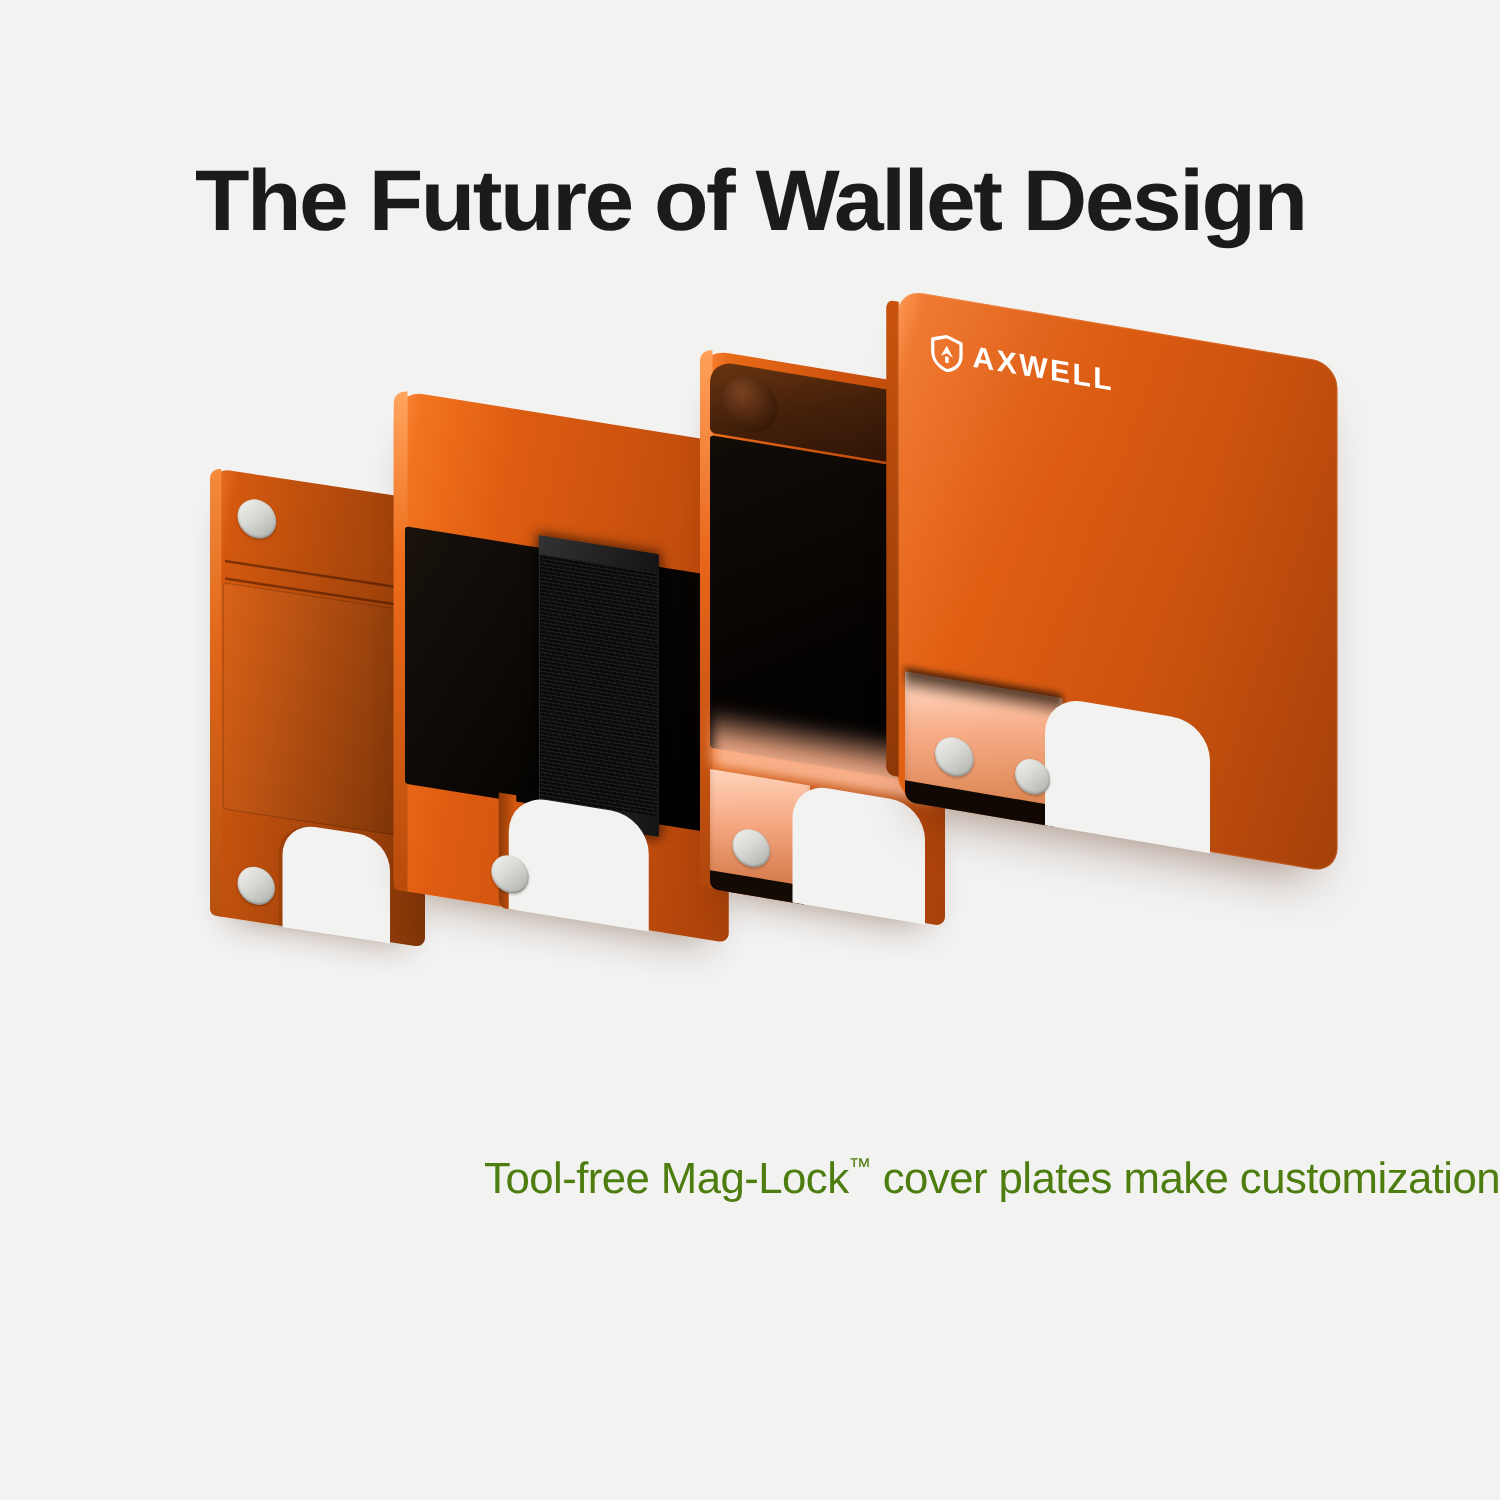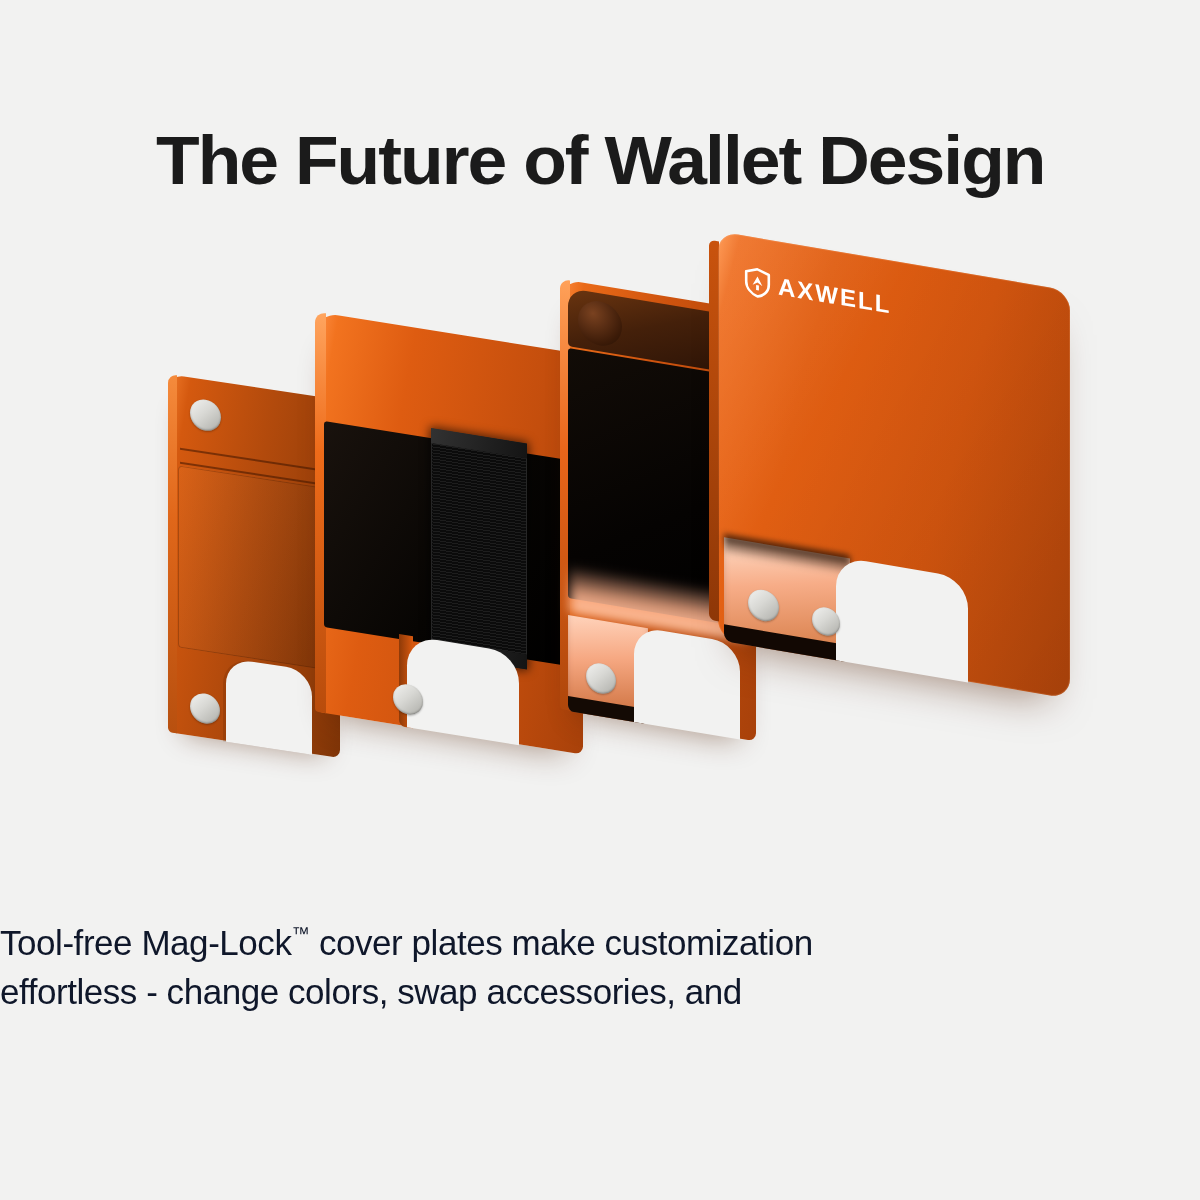--- a/index.html
+++ b/index.html
@@ -283,26 +283,26 @@
     color: #FFFFFF;
     line-height: 1;
     font-family: "Liberation Sans", sans-serif;
   }
 
   
   .caption {
     position: absolute;
     left: 0; right: 0;
     top: 918px;
-    text-align: left;
+    text-align: right;
     font-size: 35px;
     line-height: 1.40;
     font-weight: 400;
     letter-spacing: -0.45px;
-    color: #0f172a;
+    color: #4d7c0f;
   }
   .caption .tm {
     font-size: 0.52em;
     vertical-align: 0.80em;
     letter-spacing: 0;
   }
   .caption-line { display: block; white-space: nowrap; }
 </style>
 </head>
 <body>
@@ -369,16 +369,15 @@
       <div class="shelf-dark"></div>
       <div class="notch"></div>
       <div class="pin pin-l"></div>
       <div class="pin pin-r"></div>
     </div>
 
   </div>
 
   <p class="caption">
     <span class="caption-line"><span>Tool-free Mag-Lock</span><span class="tm">™</span><span> cover plates make customization</span></span>
-    <span class="caption-line">effortless - change colors, swap accessories, and</span>
   </p>
 
 </div>
 
 </body></html>

